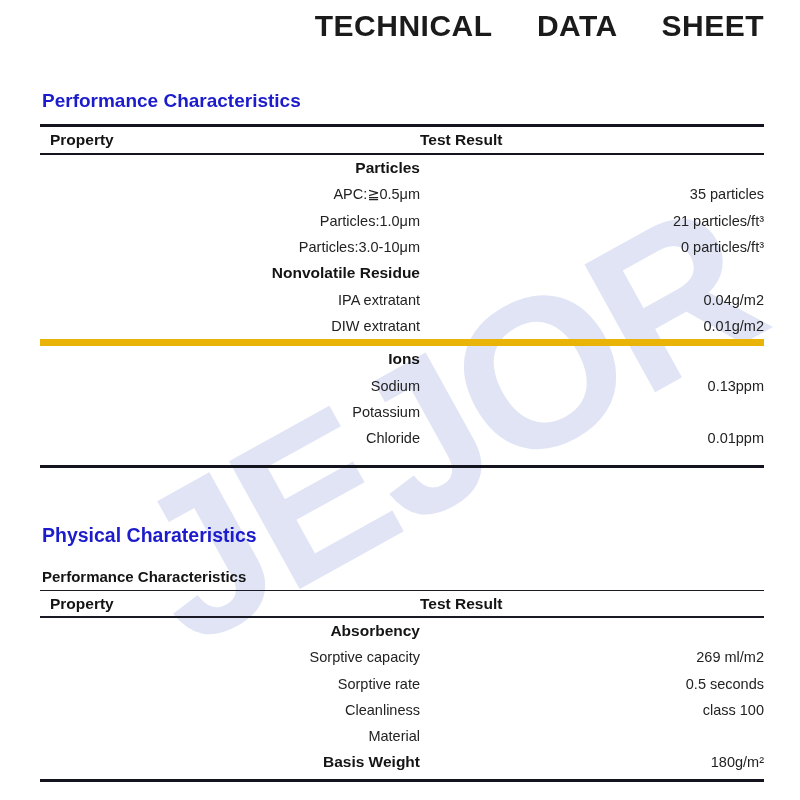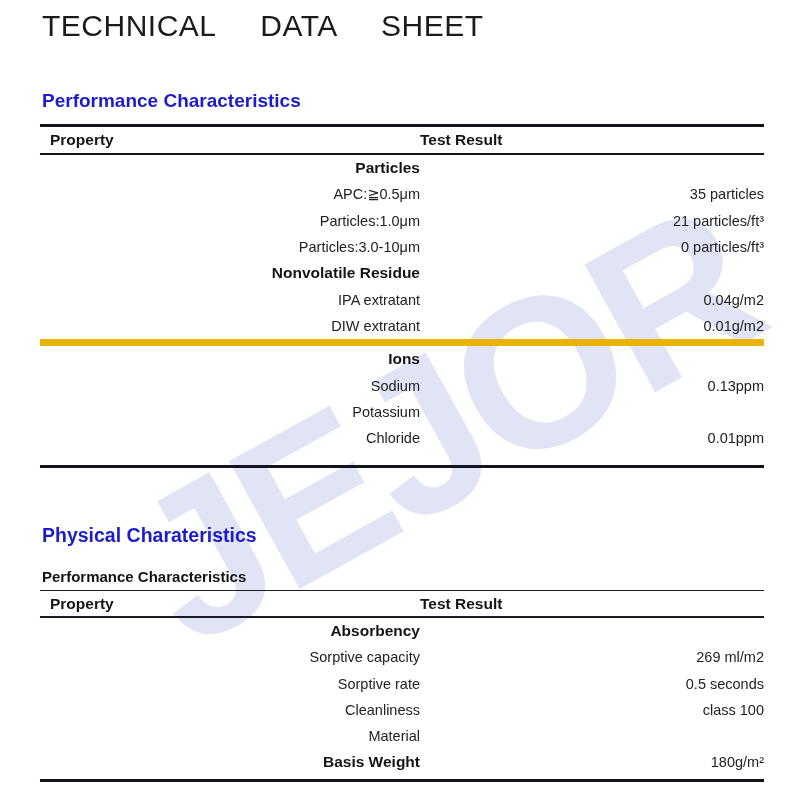--- a/index.html
+++ b/index.html
@@ -33,24 +33,25 @@
     position:absolute;
     left:40px; top:0;
     width:724px;
     z-index:1;
   }
 
   .doc-title {
     margin:8px 0 0 2px;
     font-size:30px;
     line-height:36px;
-    font-weight:400;
+    font-weight:700;
     letter-spacing:0.5px;
     word-spacing:36px;
     color:#1b1b1b;
+    text-align:right;
   }
 
   .section-heading {
     margin:46px 0 0 2px;
     font-size:19px;
     line-height:22px;
     font-weight:700;
     color:#1c1ccc;
   }
   .section-heading.second { margin-top:56px; font-size:19.5px; line-height:23px; }

